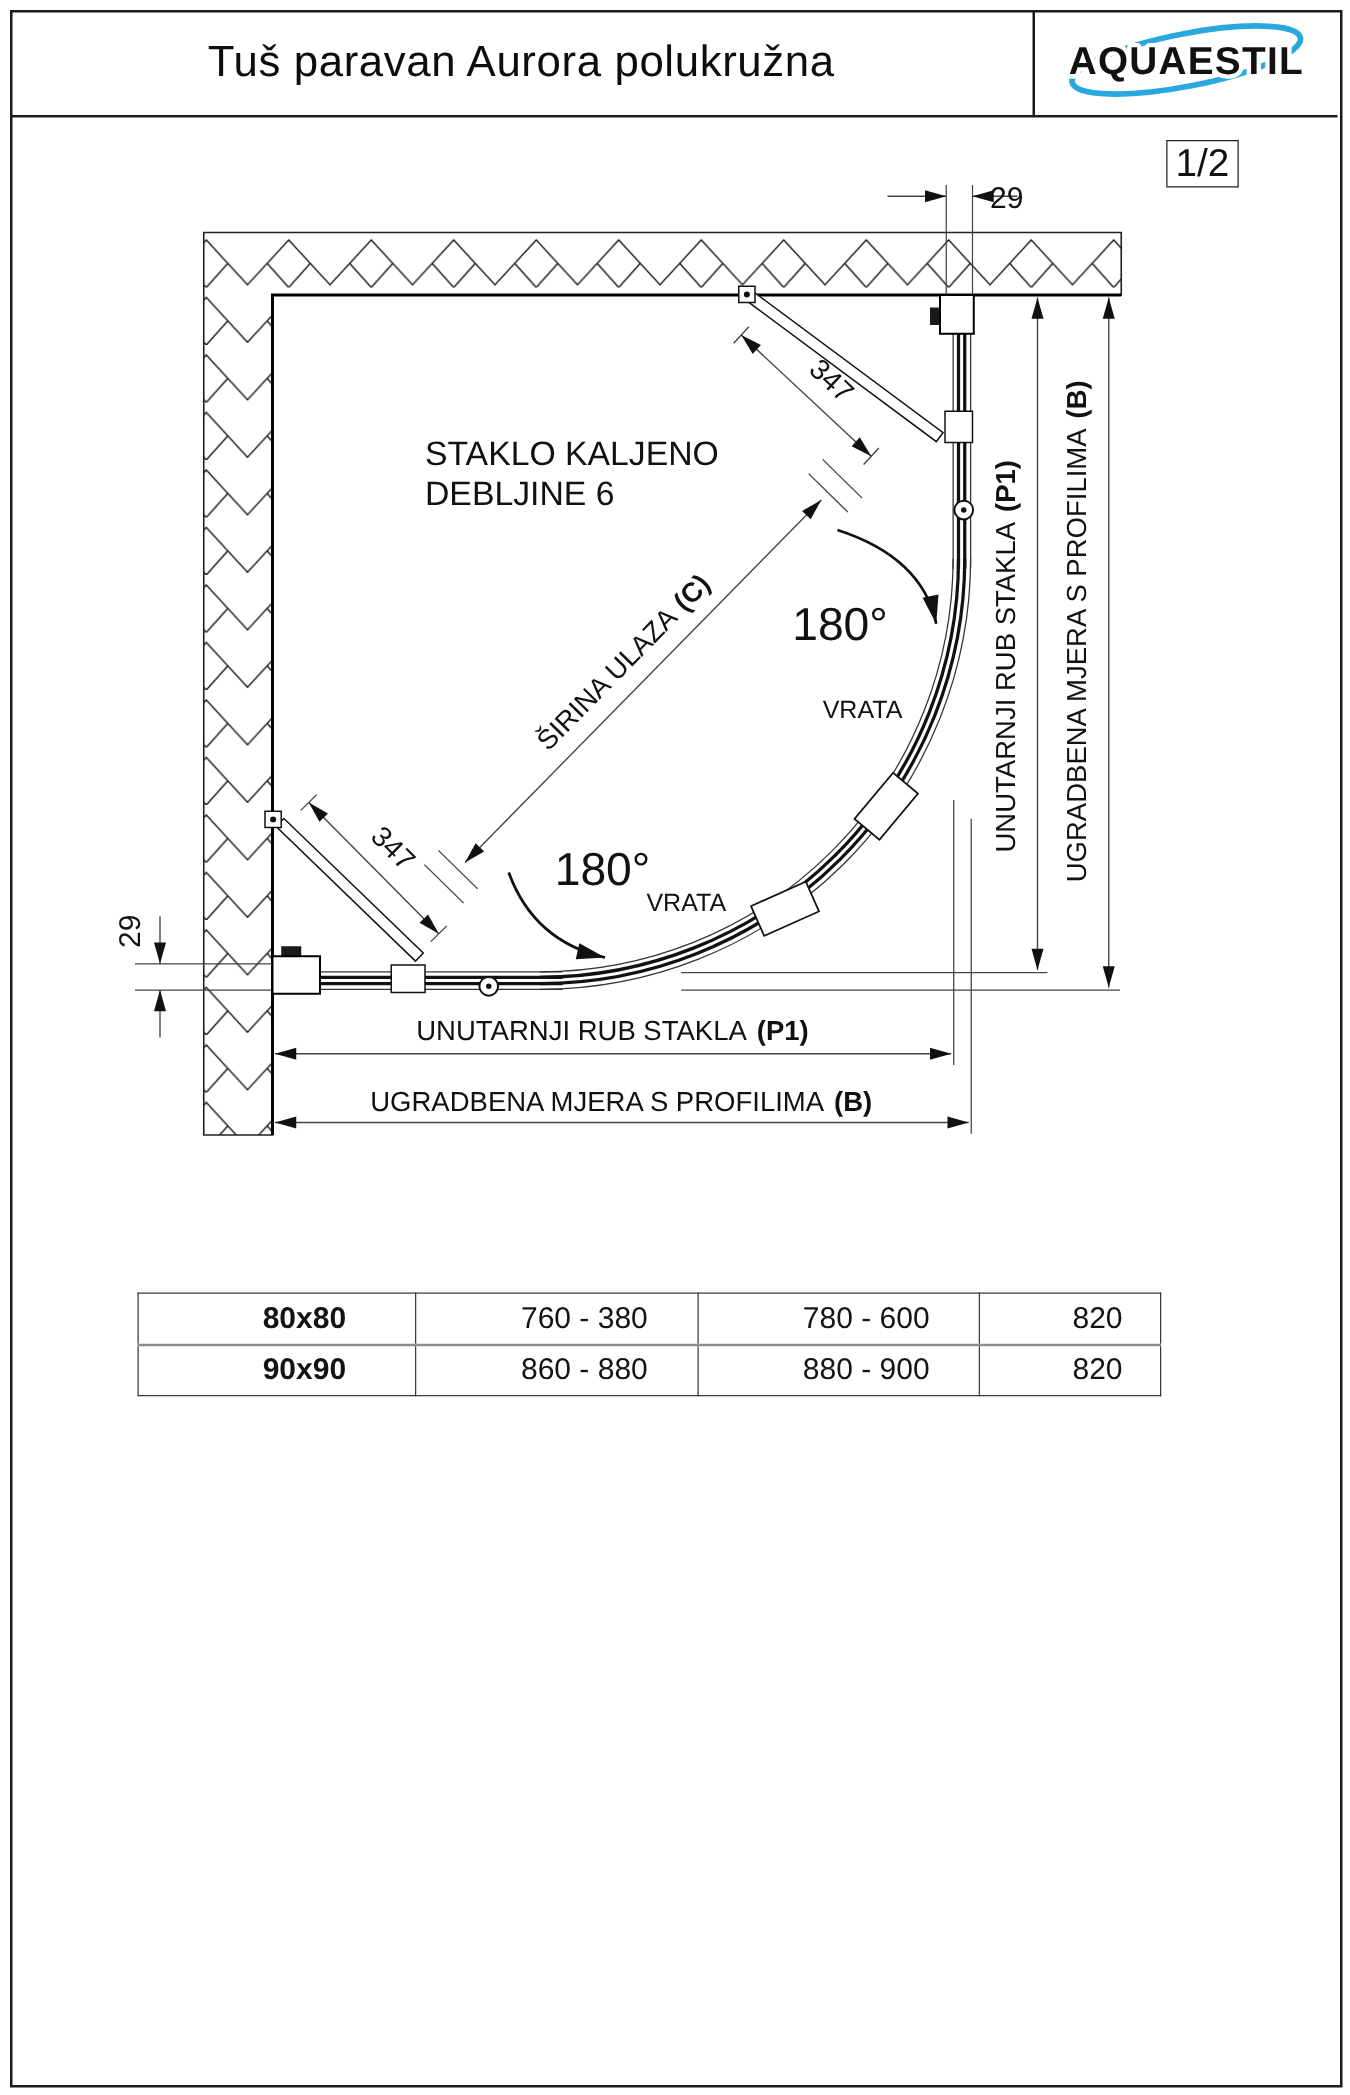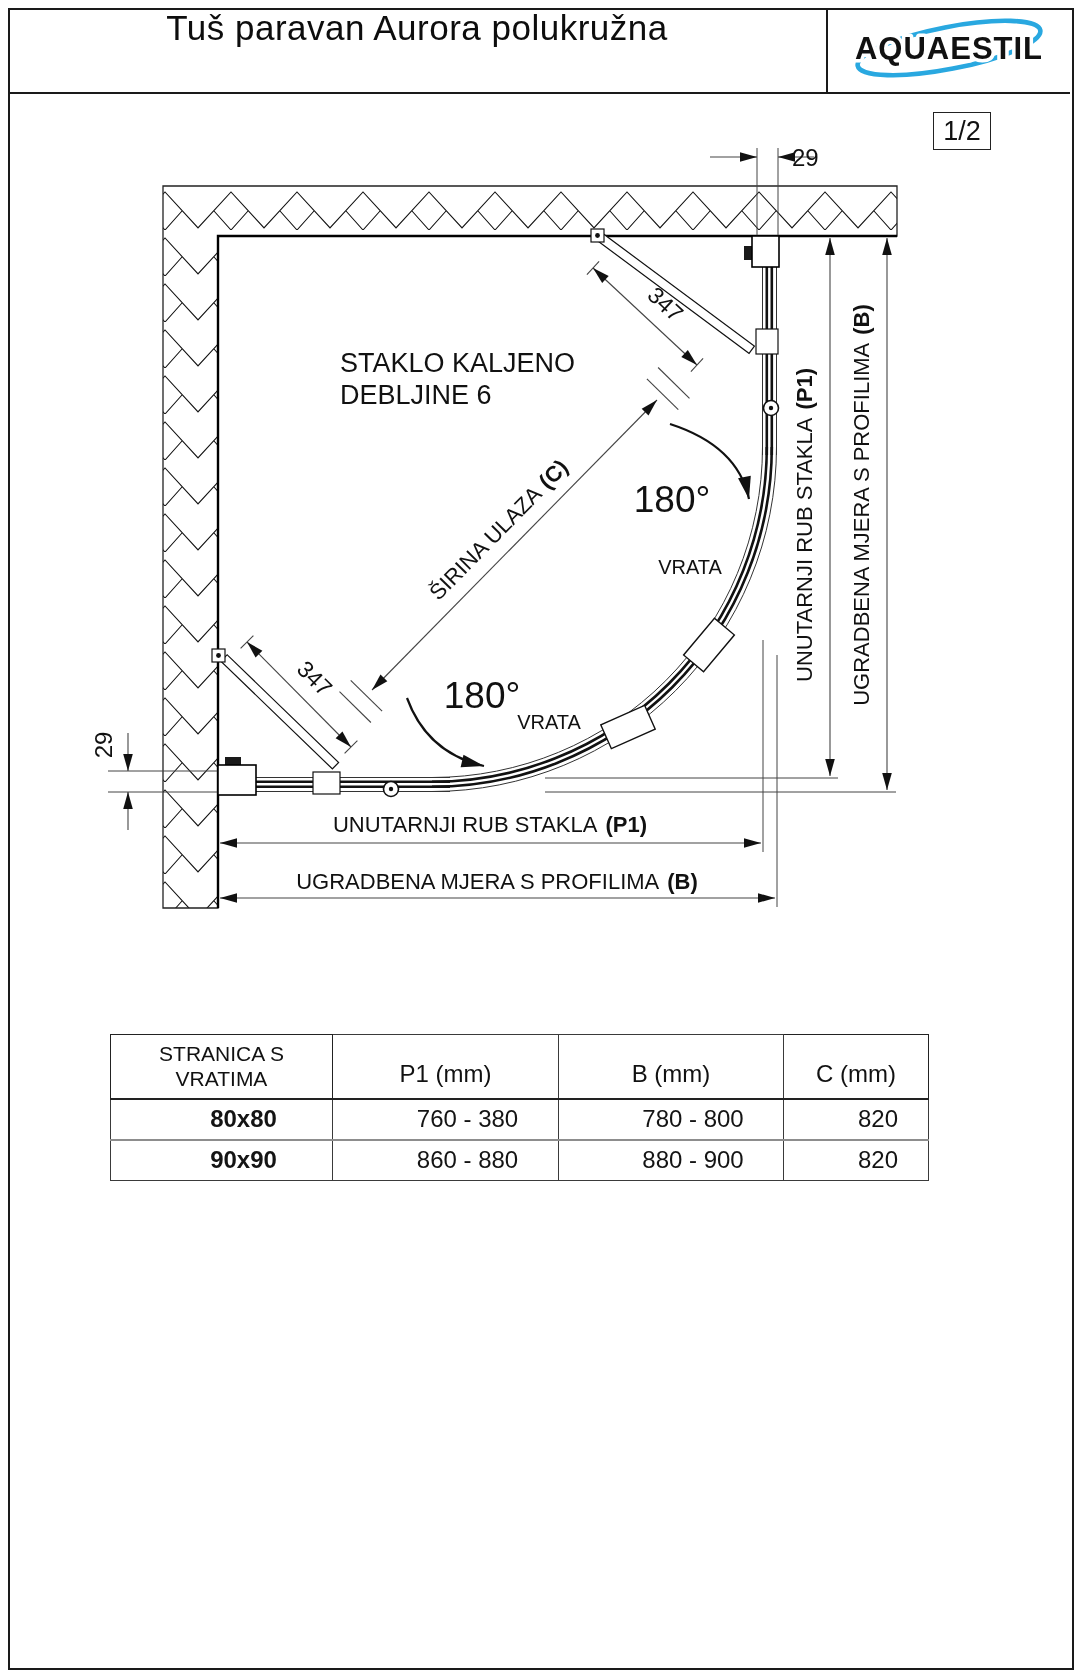--- a/index.html
+++ b/index.html
@@ -2,27 +2,27 @@
 <html><head>
 <meta charset="utf-8">
 <style>
   html,body{margin:0;padding:0;background:#ffffff;}
   .page{position:relative;width:1080px;height:1676px;background:#fff;overflow:hidden;
         font-family:"Liberation Sans", sans-serif;color:#111;}
   .page-border{position:absolute;left:8px;top:8px;width:1062px;height:1658px;
                border:2px solid #1a1a1a;}
   .header{position:absolute;left:8px;top:8px;width:1062px;height:84px;
           border-bottom:2px solid #1a1a1a;display:flex;}
-  .title-box{width:820px;height:84px;display:flex;align-items:flex-start;justify-content:center;}
+  .title-box{width:820px;height:84px;display:flex;align-items:center;justify-content:center;}
   .title-box h1{font-size:35px;font-weight:400;margin:0;letter-spacing:.5px;color:#0d0d0d;}
   .logo-box{width:242px;height:84px;border-left:2px solid #1a1a1a;display:flex;
             align-items:center;justify-content:center;}
   .page-num{position:absolute;left:933px;top:112px;width:56px;height:36px;
             border:1.7px solid #222;display:flex;align-items:center;justify-content:center;
-            font-size:27px;color:#111;}
+            font-size:31px;color:#111;}
   .diagram-svg{position:absolute;left:0;top:0;}
   
   .spec-table{position:absolute;left:110px;top:1034px;width:818px;border-collapse:collapse;
               table-layout:fixed;}
   .spec-table td,.spec-table th{border:1.5px solid #3a3a3a;text-align:center;padding:0;
               font-weight:400;}
   .spec-table tr{height:41px;}
   .spec-table tr.hdr{height:64px;}
   .spec-table tr.hdr th{border-bottom:2.2px solid #222;font-size:21px;line-height:1.22;}
   .spec-table tr.hdr th.units{font-size:24px;vertical-align:middle;padding-top:14px;}
@@ -190,32 +190,24 @@
   </svg>
 
   <table class="spec-table">
     <colgroup>
         <col style="width:222px">
         <col style="width:226px">
         <col style="width:225px">
         <col style="width:145px">
       </colgroup>
     <tbody>
-        <tr class="hdr">
-      <th class="outer">
-            <span class="wrapcell">STRANICA S VRATIMA</span>
-          </th>
-      <th class="units">P1 (mm)</th>
-      <th class="units">B (mm)</th>
-      <th class="units outer">C (mm)</th>
-    </tr>
     <tr class="r1">
       <td class="size">80x80</td>
       <td>760 - 380</td>
-      <td>780 - 800</td>
+      <td>780 - 600</td>
       <td>820</td>
     </tr>
     <tr class="r2">
       <td class="size">90x90</td>
       <td>860 - 880</td>
       <td>880 - 900</td>
       <td>820</td>
     </tr>
   </tbody>
     </table>

